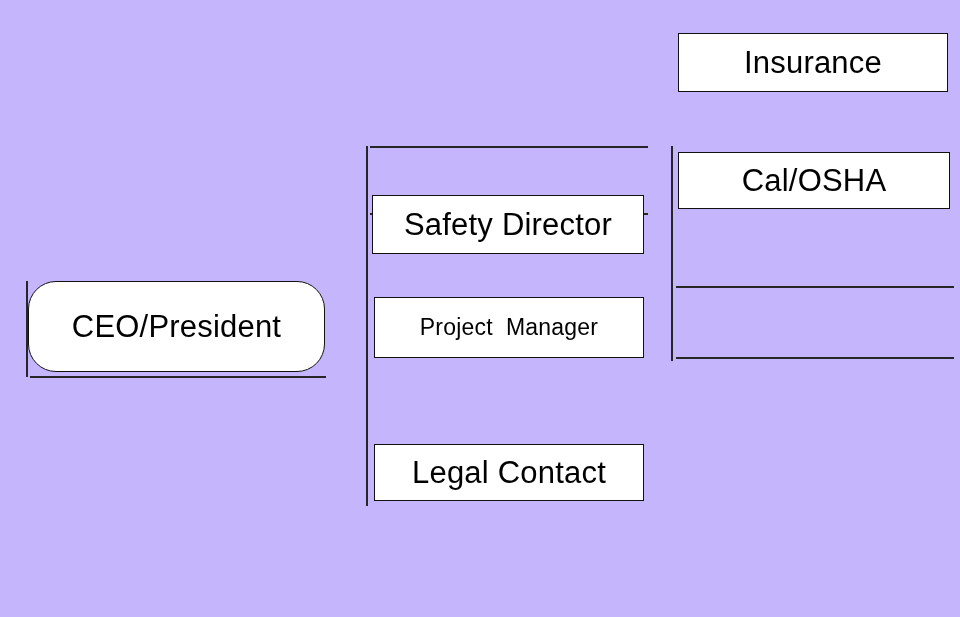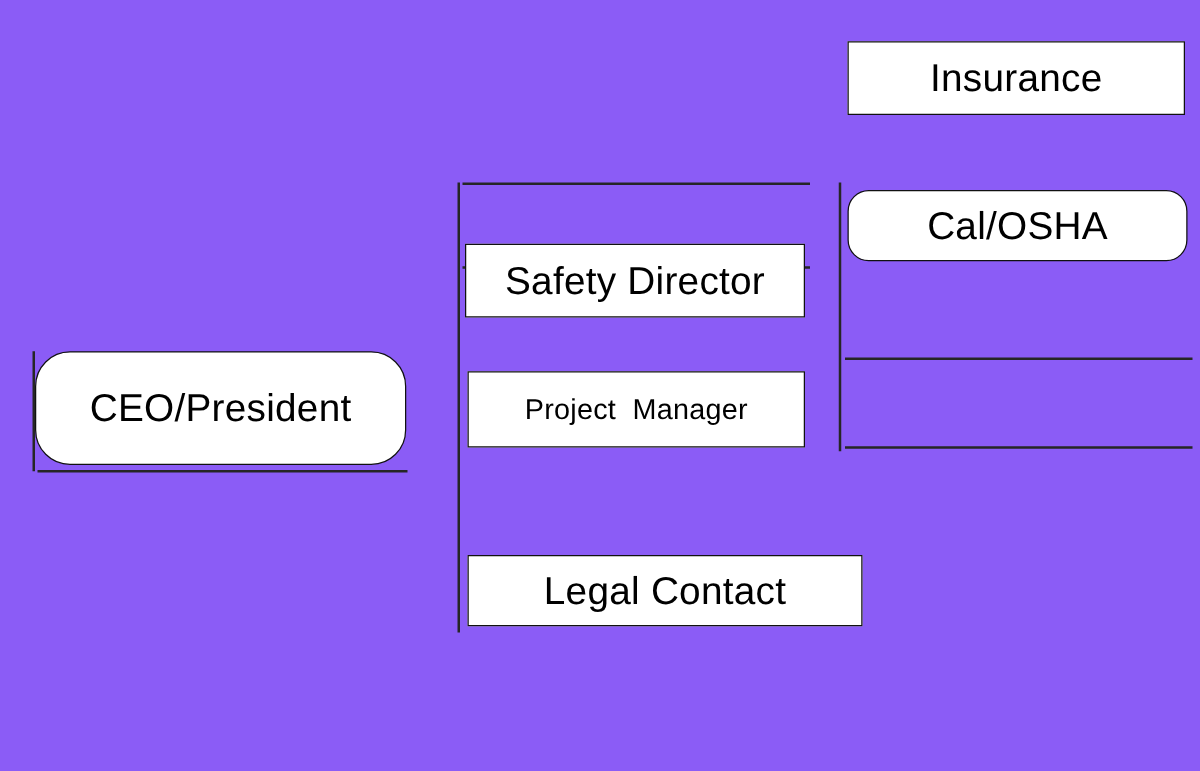--- a/index.html
+++ b/index.html
@@ -10,21 +10,21 @@
   body {
     width: 960px;
     height: 617px;
     font-family: "Liberation Sans", sans-serif;
     overflow: hidden;
   }
   #chart-canvas {
     position: relative;
     width: 960px;
     height: 617px;
-    background: #8b5cf6;
+    background: #c4b5fd;
   }
   .node {
     position: absolute;
     background: #ffffff;
     color: #000000;
     border: 1px solid #111111;
     box-sizing: border-box;
     display: flex;
     align-items: center;
     justify-content: center;
@@ -41,25 +41,25 @@
   .connector {
     position: absolute;
     background: #262626;
   }
   .connector.v { width: 2px; }
   .connector.h { height: 2px; }
 
   
   #node-insurance        { left: 678px; top: 33px;  width: 270px; height: 59px;  font-size: 31px; }
   #node-safety-director  { left: 372px; top: 151px; width: 272px; height: 59px;  font-size: 31px; margin-top: 44px; }
-  #node-calosha          { left: 678px; top: 152px; width: 272px; height: 57px;  font-size: 31px; border-radius: 17px; }
+  #node-calosha          { left: 678px; top: 152px; width: 272px; height: 57px;  font-size: 31px; }
   #node-ceo-president    { left: 28px;  top: 281px; width: 297px; height: 91px;  font-size: 31px; border-radius: 28px; }
   #node-project-manager  { left: 374px; top: 297px; width: 270px; height: 61px;  font-size: 23px; justify-content: center; }
   #node-project-owner    { left: 681px; top: 292px; width: 269px; height: 62px;  font-size: 31px; }
-  #node-legal-contact    { left: 374px; top: 444px; width: 316px; height: 57px;  font-size: 31px; }
+  #node-legal-contact    { left: 374px; top: 444px; width: 270px; height: 57px;  font-size: 31px; }
 
   
   #connector-mid-vertical   { left: 366px; top: 146px; height: 360px; }
   #connector-right-vertical { left: 671px; top: 146px; height: 215px; }
   #connector-safety-top     { left: 370px; top: 146px; width: 278px; }
   #connector-safety-bottom  { left: 370px; top: 213px; width: 278px; }
   #connector-owner-top      { left: 676px; top: 286px; width: 278px; }
   #connector-owner-bottom   { left: 676px; top: 357px; width: 278px; }
   #connector-ceo-bottom     { left: 30px;  top: 376px; width: 296px; }
   #connector-ceo-left       { left: 26px;  top: 281px; height: 96px; }

